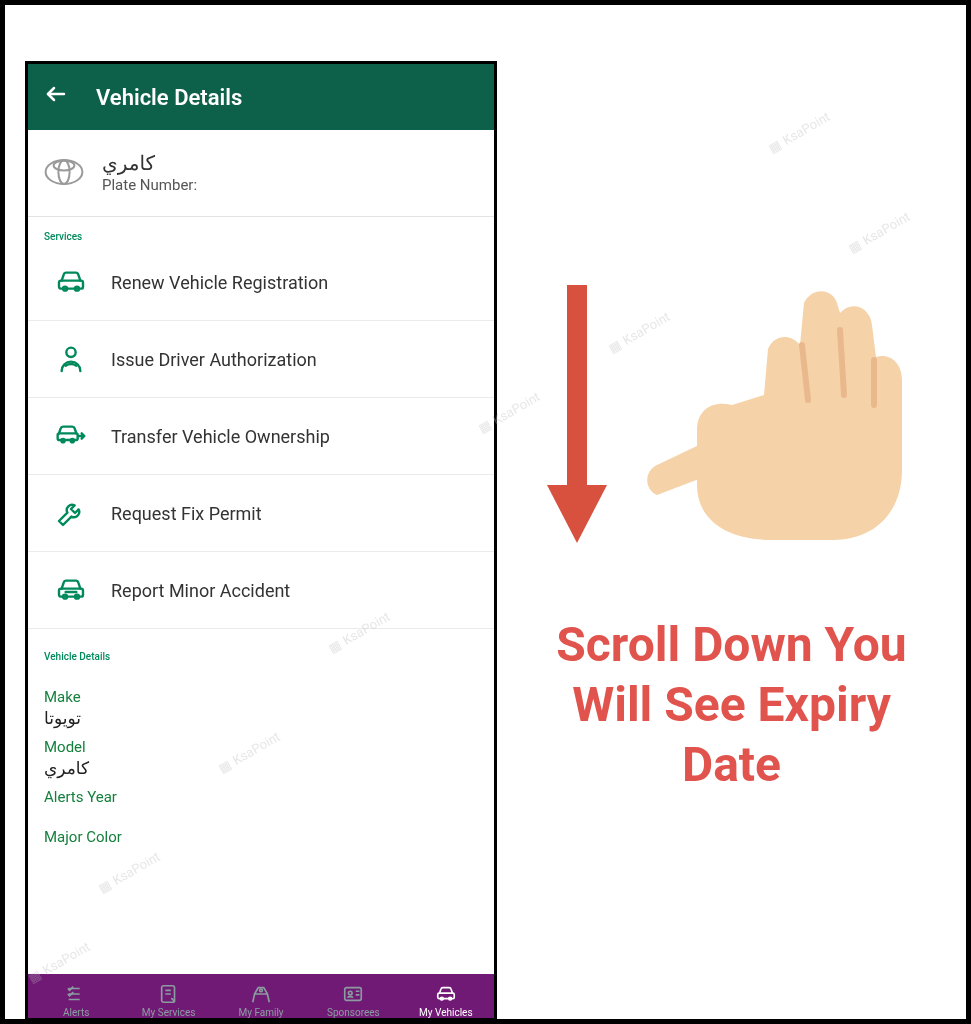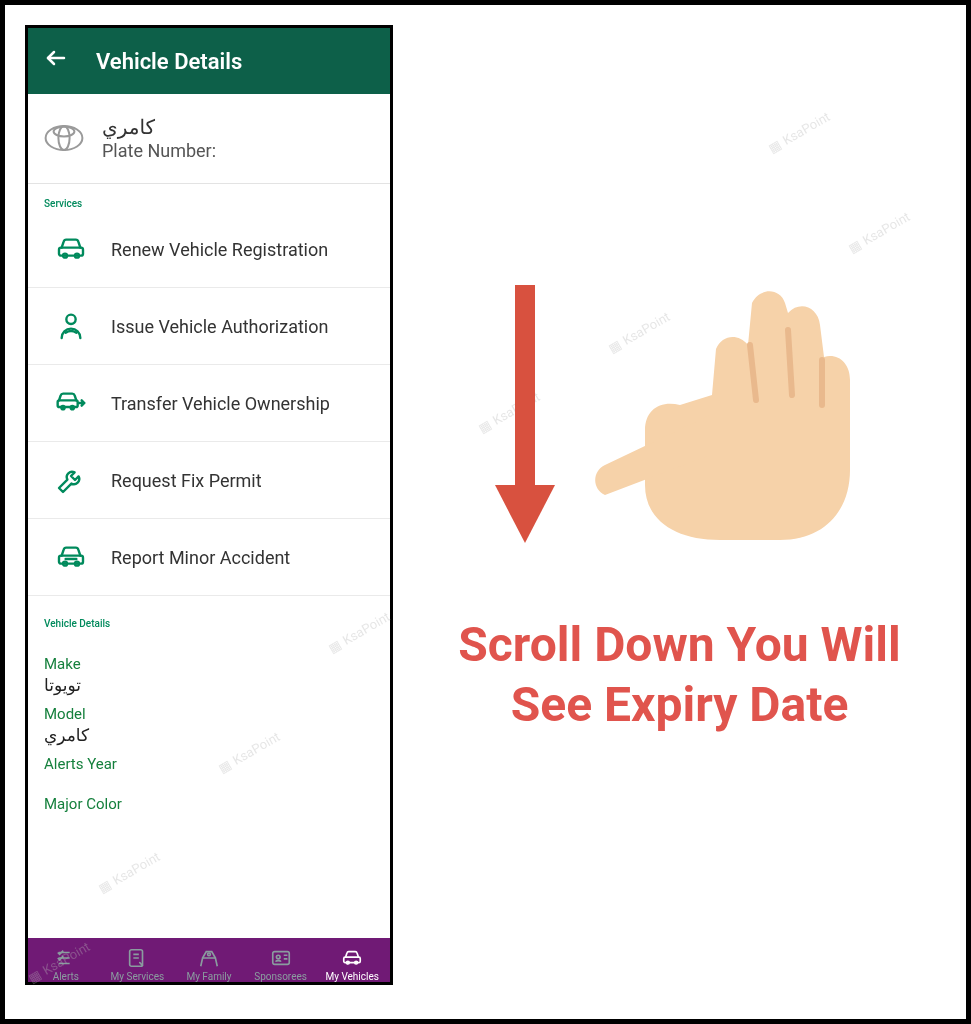--- a/index.html
+++ b/index.html
@@ -13,27 +13,28 @@
     overflow: hidden;
   }
   .container {
     display: flex;
     width: 100%;
     height: 100%;
     padding: 20px;
     gap: 20px;
   }
   .phone {
-    width: 368px;
+    width: 472px;
     height: 960px;
     border: 3px solid #000;
     display: flex;
     flex-direction: column;
     background: #fff;
     overflow: hidden;
+    margin-top: 36px;
   }
   .app-header {
     background: #0d6049;
     color: #fff;
     display: flex;
     align-items: center;
     padding: 18px 16px;
     gap: 28px;
   }
   .back-arrow {
@@ -63,21 +64,21 @@
     display:flex;
     align-items:center;
     justify-content:center;
   }
   .vehicle-name {
     font-size: 20px;
     color: #333;
     line-height: 1.3;
   }
   .plate-label {
-    font-size: 18px;
+    font-size: 15px;
     color: #555;
   }
   .section-title {
     color: #008a5c;
     font-size: 10px;
     font-weight: 500;
     padding: 14px 16px 10px 16px;
   }
   .service-list { }
   .service-item {
@@ -238,21 +239,21 @@
         </div>
 
         <div class="service-item">
           <span class="service-icon">
             <svg width="32" height="32" viewBox="0 0 24 24" fill="none" stroke="#008a5c" stroke-width="1.8" stroke-linecap="round" stroke-linejoin="round">
                 <circle cx="12" cy="7" r="3.5"></circle>
                 <path d="M5 21a7 7 0 0114 0"></path>
                 <path d="M8 17c2.5-1.5 5.5-1.5 8 0"></path>
               </svg>
           </span>
-          <span class="service-label">Issue Vehicle Authorization</span>
+          <span class="service-label">Issue Driver Authorization</span>
         </div>
 
         <div class="service-item">
           <span class="service-icon">
             <svg width="32" height="32" viewBox="0 0 24 24" fill="none" stroke="#008a5c" stroke-width="1.8" stroke-linecap="round" stroke-linejoin="round">
                 <path d="M3 10l1.2-3.6A2 2 0 016.1 5h6.8a2 2 0 011.9 1.4L16 10"></path>
                 <rect x="2" y="10" width="15" height="5" rx="1.2"></rect>
                 <circle cx="6" cy="15.5" r="1.2"></circle>
                 <circle cx="13" cy="15.5" r="1.2"></circle>
                 <path d="M18 12h4m0 0l-2-2m2 2l-2 2"></path>

